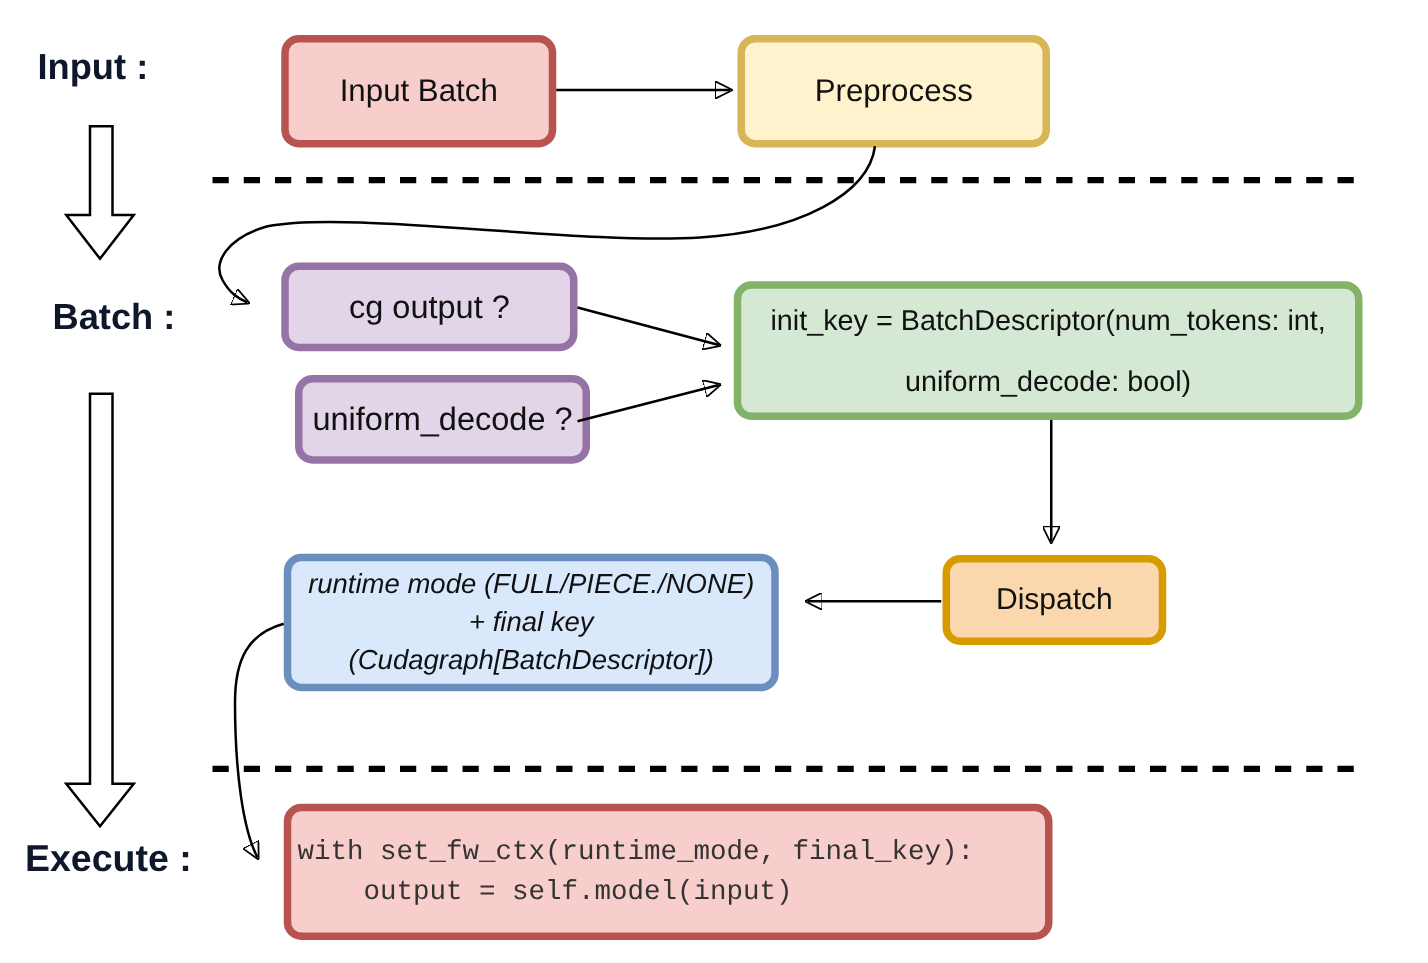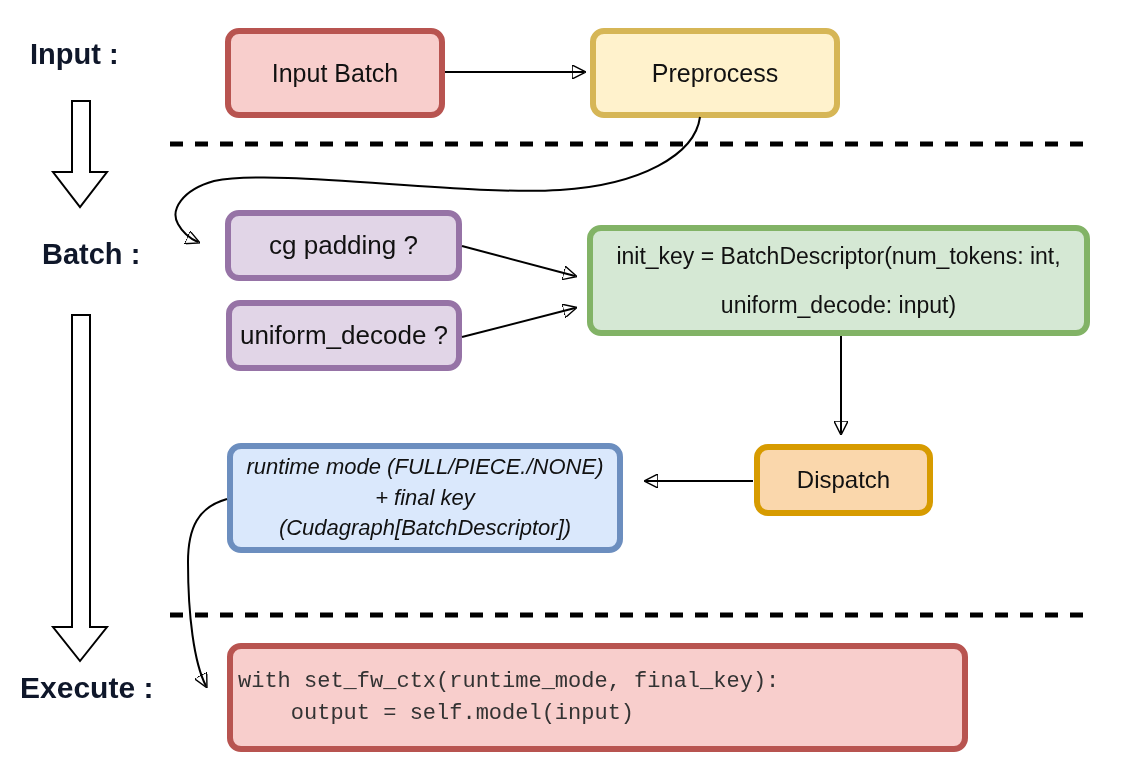--- a/index.html
+++ b/index.html
@@ -20,28 +20,28 @@
   .yellow { background:var(--yellow-fill); border-color:var(--yellow-stroke); }
   .purple { background:var(--purple-fill); border-color:var(--purple-stroke); }
   .green  { background:var(--green-fill);  border-color:var(--green-stroke);gap:16px; }
   .blue   { background:var(--blue-fill);   border-color:var(--blue-stroke); }
   .orange-outer { background:var(--orange-fill); border-color:var(--orange-stroke); }
   .orange-inner { background:var(--orange-inner-fill); border-color:var(--orange-stroke); }
 
   #input-batch   { left:225px; top:28px;  width:220px; height:90px; font-size:25px; }
   #preprocess    { left:590px; top:28px;  width:250px; height:90px; font-size:25px;text-align:center; }
   #cg-padding    { left:225px; top:210px; width:237px; height:71px; font-size:26px; }
-  #uniform-decode{ left:226px; top:300px; width:236px; height:71px; font-size:26px; }
+  #uniform-decode{ left:236px; top:300px; width:236px; height:71px; font-size:26px; }
   #init-key      { left:587px; top:225px; width:503px; height:111px; font-size:23px; }
   #runtime-box   { left:227px; top:443px; width:396px; height:110px; font-size:22px;font-style:italic; }
   #cudagraph-box { left:752px; top:444px; width:343px; height:109px; font-size:27px;
                    flex-direction:row; justify-content:flex-end; }
   #cudagraph-label { width:168px; text-align:center; line-height:1.2; }
   #dispatch-box  { left:754px; top:444px; width:179px; height:72px; font-size:24px; }
-  #execute-box   { left:227px; top:643px; width:741px; height:109px;
+  #execute-box   { left:227px; top:643px; width:615px; height:109px;
                    align-items:flex-start; justify-content:center; }
   #execute-code  { font-family:"Liberation Mono","DejaVu Sans Mono",monospace;
                    font-size:22px; line-height:1.45; color:#333; white-space:pre;
                    padding-left:5px; text-align:left; }
   #input-label   { left:30px; top:38px;  }
   #plan-label    { left:42px; top:238px; }
   #execute-label { left:20px; top:671px; font-size:30px; }
 
   #arrow-layer { position:absolute; left:0; top:0; width:1142px; height:770px; pointer-events:none; }
   #arrow-layer path, #arrow-layer polygon { fill:none; stroke:#000; }
@@ -57,30 +57,30 @@
 
   <div id="input-batch" class="node red">
     <span>Input Batch</span>
   </div>
 
   <div id="preprocess" class="node yellow">
     <span>Preprocess</span>
   </div>
 
   <div id="cg-padding" class="node purple">
-    <span>cg padding ?</span>
+    <span>cg output ?</span>
   </div>
 
   <div id="uniform-decode" class="node purple">
     <span>uniform_decode ?</span>
   </div>
 
   <div id="init-key" class="node green">
     <span>init_key = BatchDescriptor(num_tokens: int,</span>
-    <span>uniform_decode: input)</span>
+    <span>uniform_decode: bool)</span>
   </div>
 
   <div id="runtime-box" class="node blue">
     <span>runtime mode (FULL/PIECE./NONE)</span>
     <span>+ final key (Cudagraph[BatchDescriptor])</span>
   </div>
 
 
   <div id="dispatch-box" class="node orange-inner">
     <span>Dispatch</span>

